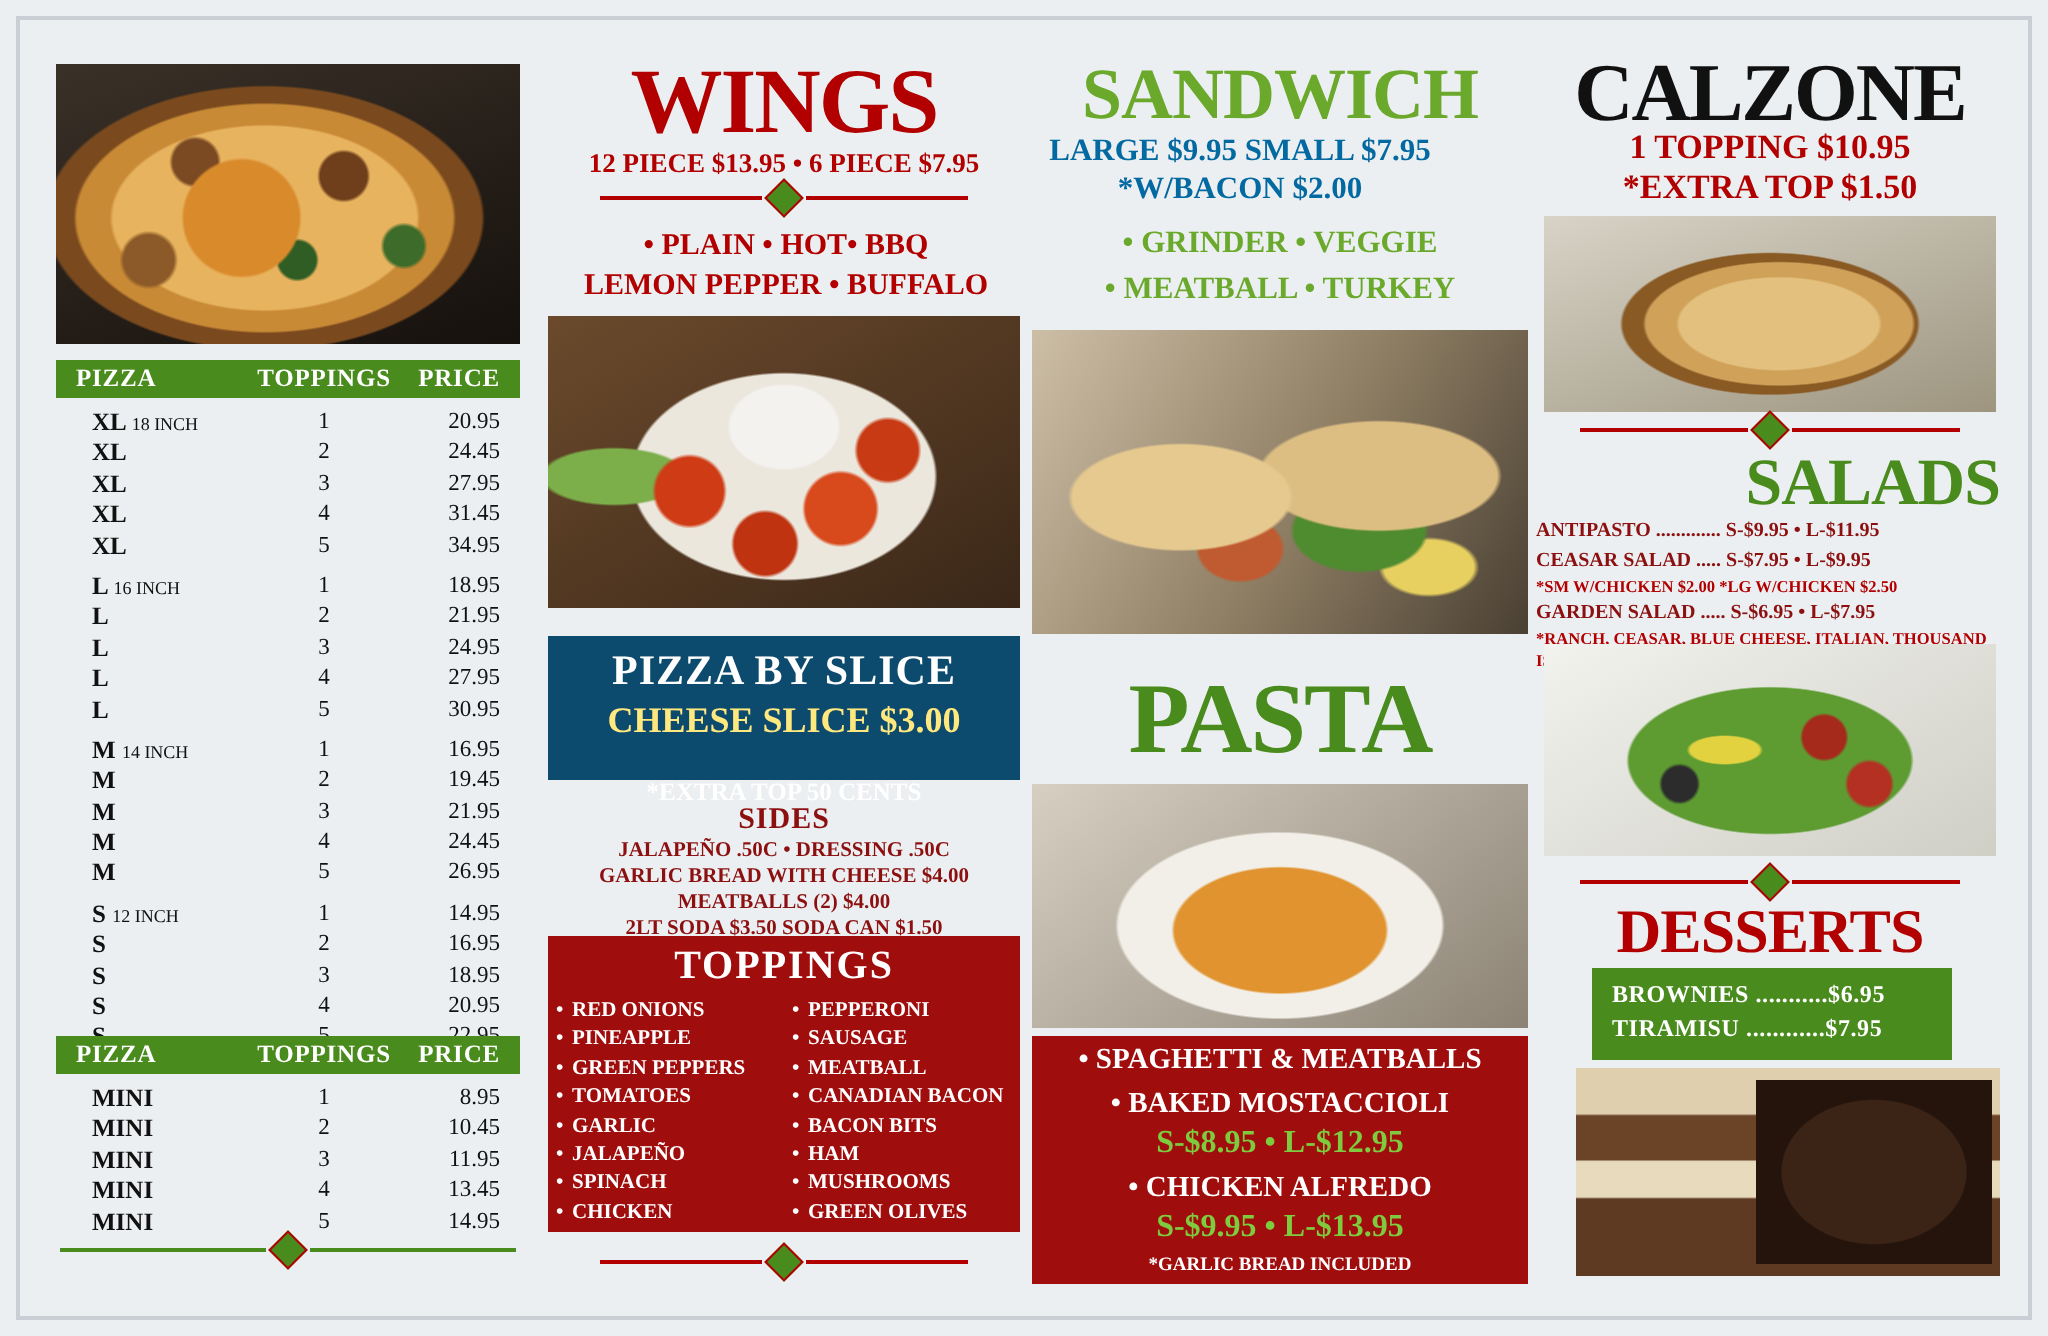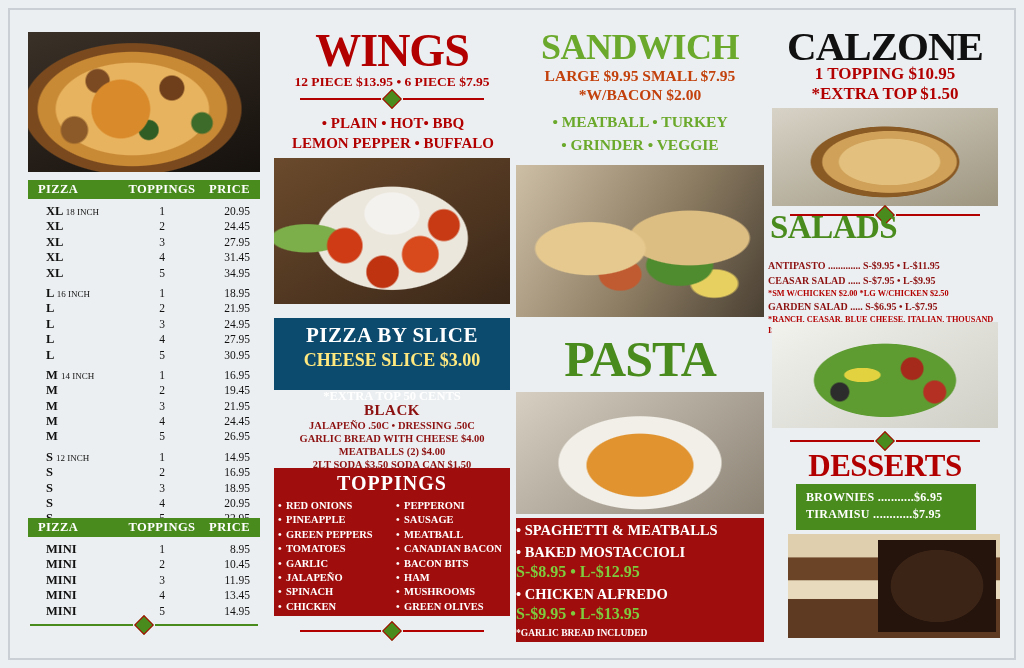--- a/index.html
+++ b/index.html
@@ -114,22 +114,22 @@
   #toppings-box ul{list-style:none;margin:0;padding:0;width:50%;}
   #toppings-box li{font-size:10.5px;font-weight:bold;line-height:14.4px;padding-left:12px;position:relative;}
   #toppings-box li:before{content:"•";position:absolute;left:4px;}
 
   
   #sandwich-title{
     position:absolute;left:516px;top:26px;width:248px;text-align:center;
     font-size:36px;font-weight:bold;color:#6aa92b;letter-spacing:-.5px;
   }
   #sandwich-prices{
-    position:absolute;left:516px;top:66px;width:248px;text-align:center;
-    font-size:15.5px;font-weight:bold;color:#c2410c;line-height:19px;
+    position:absolute;left:496px;top:66px;width:248px;text-align:center;
+    font-size:15.5px;font-weight:bold;color:#0369a1;line-height:19px;
   }
   #sandwich-types{
     position:absolute;left:514px;top:110px;width:252px;text-align:center;
     font-size:15.5px;font-weight:bold;color:#6aa92b;line-height:23px;
   }
   #sandwich-photo{
     left:516px;top:165px;width:248px;height:152px;
     background:
       radial-gradient(ellipse at 30% 55%, #e6c98f 0 22%, rgba(0,0,0,0) 23%),
       radial-gradient(ellipse at 70% 48%, #ddbe82 0 24%, rgba(0,0,0,0) 25%),
@@ -149,21 +149,21 @@
     background:
       radial-gradient(ellipse at 50% 60%, #e0932f 0 30%, rgba(0,0,0,0) 31%),
       radial-gradient(circle at 40% 55%, #a82a12 0 9%, rgba(0,0,0,0) 10%),
       radial-gradient(circle at 63% 63%, #9c2a10 0 8%, rgba(0,0,0,0) 9%),
       radial-gradient(ellipse at 56% 44%, #3f7a24 0 7%, rgba(0,0,0,0) 8%),
       radial-gradient(ellipse at 50% 58%, #f2efe8 0 46%, rgba(0,0,0,0) 47%),
       linear-gradient(140deg,#d6cfc2 0%,#8c8375 100%);
   }
   #pasta-box{
     position:absolute;left:516px;top:518px;width:248px;height:124px;
-    background:#a00d0d;color:#fff;text-align:left;
+    background:#a00d0d;color:#fff;text-align:center;
   }
   #pasta-box .l{font-size:14.5px;font-weight:bold;line-height:19px;margin-top:3px;}
   #pasta-box .p{font-size:16px;font-weight:bold;color:#7ecb3e;line-height:20px;}
   #pasta-box .note{font-size:9.5px;font-weight:bold;margin-top:4px;}
 
   
   #calzone-title{
     position:absolute;left:770px;top:22px;width:230px;text-align:center;
     font-size:41px;font-weight:bold;color:#111;letter-spacing:-1px;
   }
@@ -174,21 +174,21 @@
   #calzone-photo{
     left:772px;top:108px;width:226px;height:98px;
     background:
       radial-gradient(ellipse at 52% 55%, #e3c07d 0 30%, #cfa159 31% 40%, rgba(0,0,0,0) 41%),
       radial-gradient(ellipse at 50% 55%, #8a5a25 0 46%, rgba(0,0,0,0) 47%),
       linear-gradient(160deg,#d8d3c7 0%,#9d957f 100%);
   }
 
   
   #salads-title{
-    position:absolute;left:770px;top:209px;width:230px;text-align:left;
+    position:absolute;left:770px;top:224px;width:230px;text-align:right;
     font-size:33px;font-weight:bold;color:#4a8b1e;letter-spacing:-.5px;
   }
   #salads-list{position:absolute;left:768px;top:258px;width:236px;color:#8c1010;}
   #salads-list .ln{font-size:10px;font-weight:bold;line-height:15px;}
   #salads-list .small{font-size:8.3px;font-weight:bold;line-height:11px;color:#b20000;}
   #salad-photo{
     left:772px;top:322px;width:226px;height:106px;
     background:
       radial-gradient(ellipse at 40% 50%, #e3d23f 0 9%, rgba(0,0,0,0) 10%),
       radial-gradient(circle at 62% 44%, #a62a1c 0 7%, rgba(0,0,0,0) 8%),
@@ -402,21 +402,21 @@
   </div>
   <div class="photo" id="wings-photo"></div>
 
   <div id="slice-box">
     <div class="l1">PIZZA BY SLICE</div>
     <div class="l2">CHEESE SLICE $3.00</div>
     <div class="l3">*EXTRA TOP 50 CENTS</div>
   </div>
 
   <div id="sides">
-    <div class="h">BLACK</div>
+    <div class="h">SIDES</div>
     <div class="ln">JALAPEÑO .50C • DRESSING .50C</div>
     <div class="ln">GARLIC BREAD WITH CHEESE $4.00</div>
     <div class="ln">MEATBALLS (2) $4.00</div>
     <div class="ln">2LT SODA $3.50 SODA CAN $1.50</div>
   </div>
 
   <div id="toppings-box">
     <div class="h">TOPPINGS</div>
     <div class="cols">
       <ul>
@@ -447,22 +447,22 @@
       <div class="dia"></div>
       <div class="line"></div>
   </div>
 
   <div id="sandwich-title">SANDWICH</div>
   <div id="sandwich-prices">
     <div>LARGE $9.95  SMALL  $7.95</div>
     <div>*W/BACON $2.00</div>
   </div>
   <div id="sandwich-types">
+    <div>• GRINDER   • VEGGIE</div>
     <div>• MEATBALL • TURKEY</div>
-    <div>• GRINDER   • VEGGIE</div>
   </div>
   <div class="photo" id="sandwich-photo"></div>
 
   <div id="pasta-title">PASTA</div>
   <div class="photo" id="pasta-photo"></div>
   <div id="pasta-box">
     <div class="l">• SPAGHETTI &amp; MEATBALLS</div>
     <div class="l">• BAKED MOSTACCIOLI</div>
     <div class="p">S-$8.95  •  L-$12.95</div>
     <div class="l">• CHICKEN ALFREDO</div>

